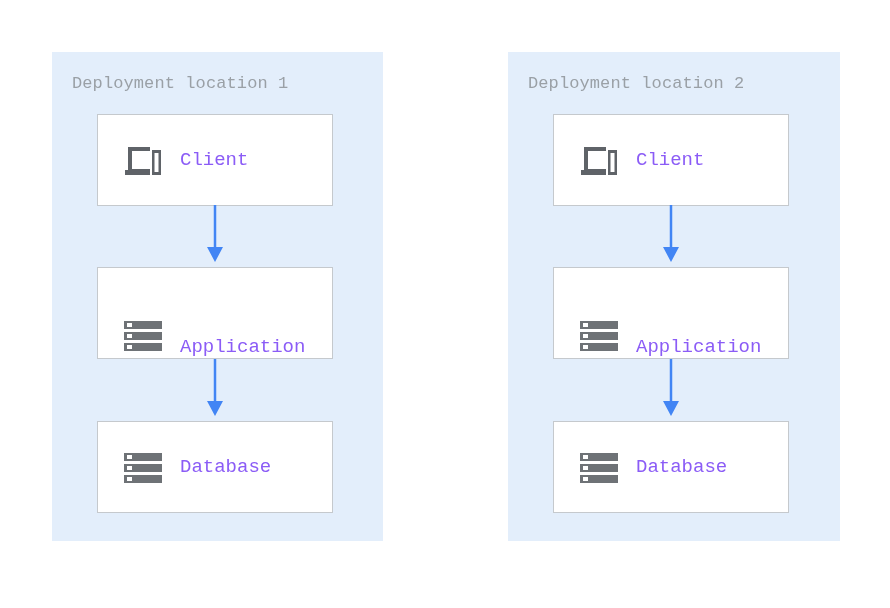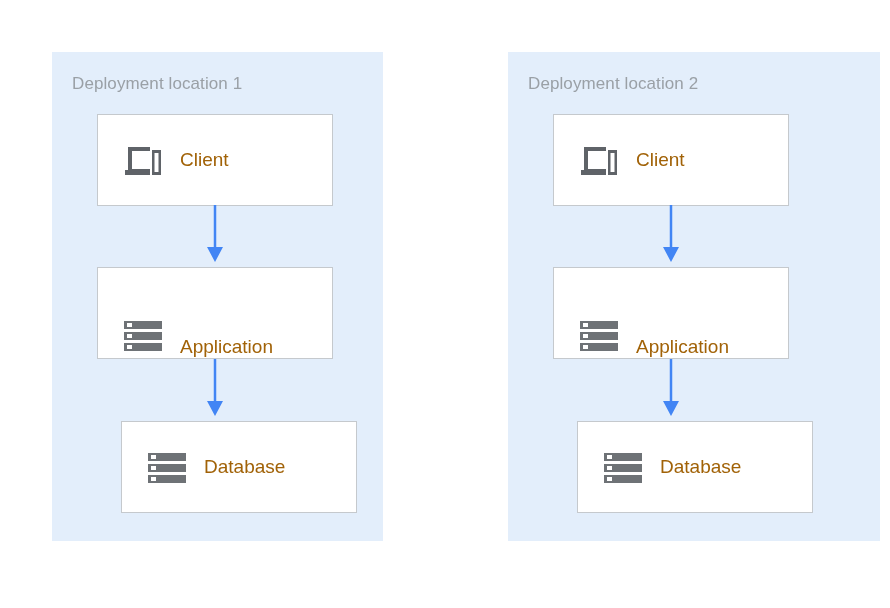--- a/index.html
+++ b/index.html
@@ -21,23 +21,24 @@
     background: #ffffff;
   }
 
   
   .panel {
     position: absolute;
     top: 52px;
     height: 489px;
     background: #e3eefb;
     box-sizing: border-box;
+    font-family: Liberation Mono, monospace;
   }
   .panel.panel-1 { left: 52px;  width: 331px; }
-  .panel.panel-2 { left: 508px; width: 372px; padding-left: 27px; }
+  .panel.panel-2 { left: 508px; width: 332px; padding-left: 27px; }
 
   .panel-label {
     position: absolute;
     left: 20px;
     top: 22px;
     font-size: 17px;
     line-height: 20px;
     color: #9aa0a6;
     letter-spacing: 0.1px;
     white-space: nowrap;
@@ -52,38 +53,38 @@
     background: #ffffff;
     border: 1px solid #c5c9cd;
     box-sizing: border-box;
     display: flex;
     flex-direction: row;
     align-items: center;
     justify-content: flex-start;
   }
   .node.row-client   { top: 62px;  }
   .node.row-app      { top: 215px; align-items: flex-end; }
-  .node.row-database { top: 369px; margin-left: 24px; }
+  .node.row-database { top: 369px; }
 
   .node-icon {
     width: 46px;
     height: 46px;
     margin-left: 22px;
     margin-right: 14px;
     flex: 0 0 auto;
     display: flex;
     align-items: center;
     justify-content: center;
   }
   .node-icon svg { display: block; }
 
   .node-label {
     font-size: 19px;
     line-height: 22px;
-    color: #a16207;
+    color: #8b5cf6;
     white-space: nowrap;
   }
 
   
   .arrow {
     position: absolute;
     left: 45px;
     width: 236px;
     height: 62px;
     pointer-events: none;

